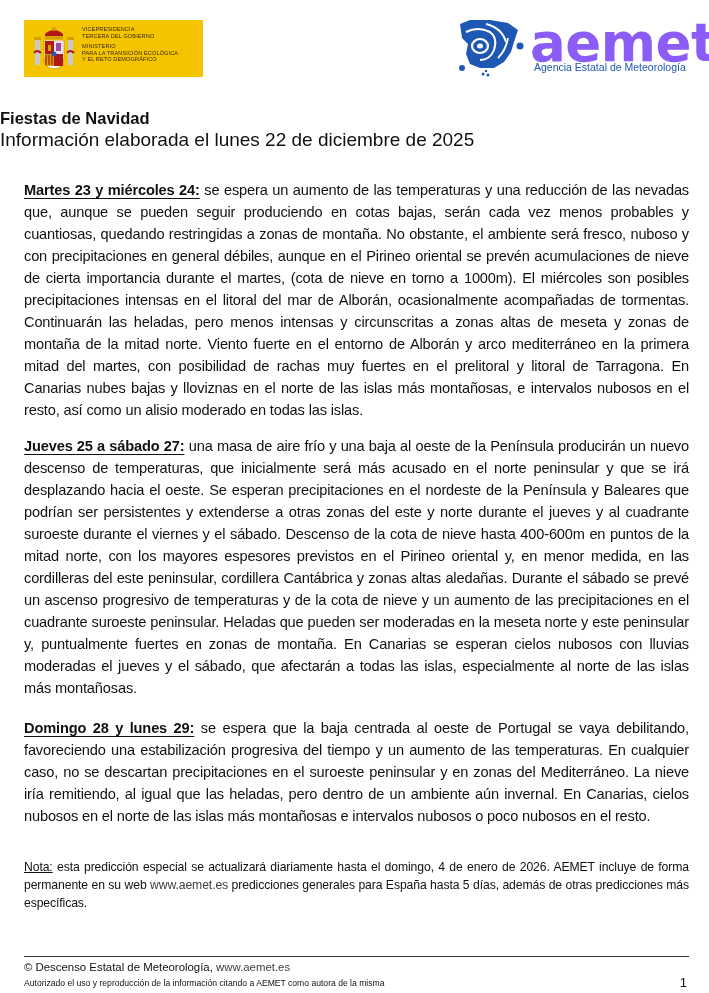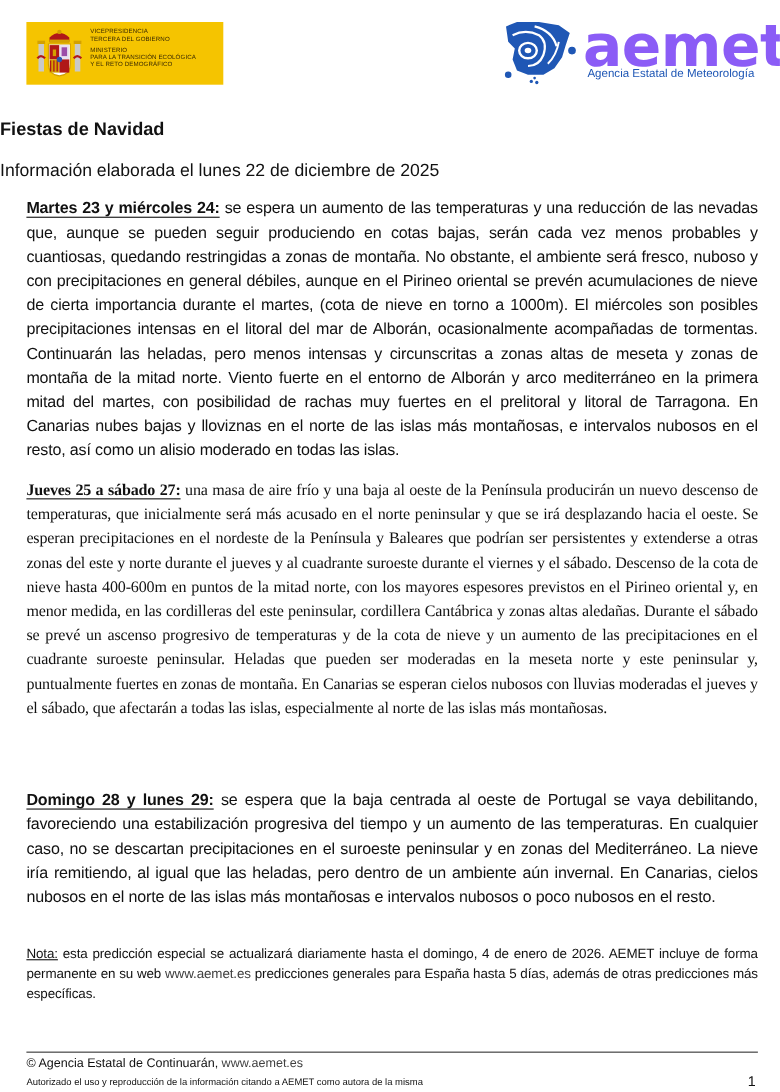--- a/index.html
+++ b/index.html
@@ -12,25 +12,25 @@
   .gov-text { position: absolute; left: 58px; top: 6px; font-size: 5.6px; line-height: 6.6px; color: #3a2a00; letter-spacing: 0.1px; }
   .gov-text .spacer { height: 4px; }
 
   .aemet-logo { position: absolute; left: 456px; top: 18px; width: 240px; height: 62px; }
   .aemet-mark { position: absolute; left: 0; top: 0; width: 72px; height: 60px; }
   .aemet-word { position: absolute; left: 74px; top: -6px; font-size: 53px; font-weight: bold; color: #8b5cf6; letter-spacing: -0.5px; font-family: "DejaVu Sans", sans-serif; }
   .aemet-sub { position: absolute; left: 78px; top: 43px; font-size: 10.5px; color: #1f57b5; white-space: nowrap; }
 
   .title-block { position: absolute; top: 108px; left: 0; width: 709px; text-align: left; }
   .doc-title { font-size: 16.5px; font-weight: bold; line-height: 20px; }
-  .doc-subtitle { font-size: 16px; line-height: 19px; margin-top: 18px; }
+  .doc-subtitle { font-size: 19px; line-height: 19px; margin-top: 2px; }
 
   .body { position: absolute; left: 24px; width: 665px; font-size: 14.6px; line-height: 22px; text-align: justify; letter-spacing: -0.15px; }
   .sec1 { top: 162px; margin-top: 17px; }
-  .sec2 { top: 435px; font-family: Liberation Serif, serif; }
+  .sec2 { top: 435px; }
   .sec3 { top: 717px; }
   .lead { font-weight: bold; text-decoration: underline; text-underline-offset: 3px; }
 
   .note { position: absolute; left: 24px; top: 858px; width: 665px; font-size: 12.2px; line-height: 18px; text-align: justify; letter-spacing: -0.1px; }
   .note-label { text-decoration: underline; }
   .link { color: #404040; }
 
   .footer-rule { position: absolute; left: 24px; top: 956px; width: 665px; height: 1px; background: #333; }
   .footer-copy { position: absolute; left: 24px; top: 960px; font-size: 11.4px; line-height: 14px; }
   .footer-auth { position: absolute; left: 24px; top: 978px; font-size: 8.6px; line-height: 11px; }
@@ -108,16 +108,16 @@
 <div class="body sec3">
   <span class="lead">Domingo 28 y lunes 29:</span><span> se espera que la baja centrada al oeste de Portugal se vaya debilitando, favoreciendo una estabilización progresiva del tiempo y un aumento de las temperaturas. En cualquier caso, no se descartan precipitaciones en el suroeste peninsular y en zonas del Mediterráneo. La nieve iría remitiendo, al igual que las heladas, pero dentro de un ambiente aún invernal. En Canarias, cielos nubosos en el norte de las islas más montañosas e intervalos nubosos o poco nubosos en el resto.</span>
 </div>
 
 <div class="note">
   <span class="note-label">Nota:</span><span> esta predicción especial se actualizará diariamente hasta el domingo, 4 de enero de 2026. AEMET incluye de forma permanente en su web </span><span class="link">www.aemet.es</span><span> predicciones generales para España hasta 5 días, además de otras predicciones más específicas.</span>
 </div>
 
 <div class="footer-rule"></div>
 <div class="footer-copy">
-  <span>© Agencia Estatal de Continuarán, </span><span class="link">www.aemet.es</span>
+  <span>© Descenso Estatal de Meteorología, </span><span class="link">www.aemet.es</span>
 </div>
 <div class="footer-auth">Autorizado el uso y reproducción de la información citando a AEMET como autora de la misma</div>
 <div class="page-num">1</div>
 
 </body></html>

